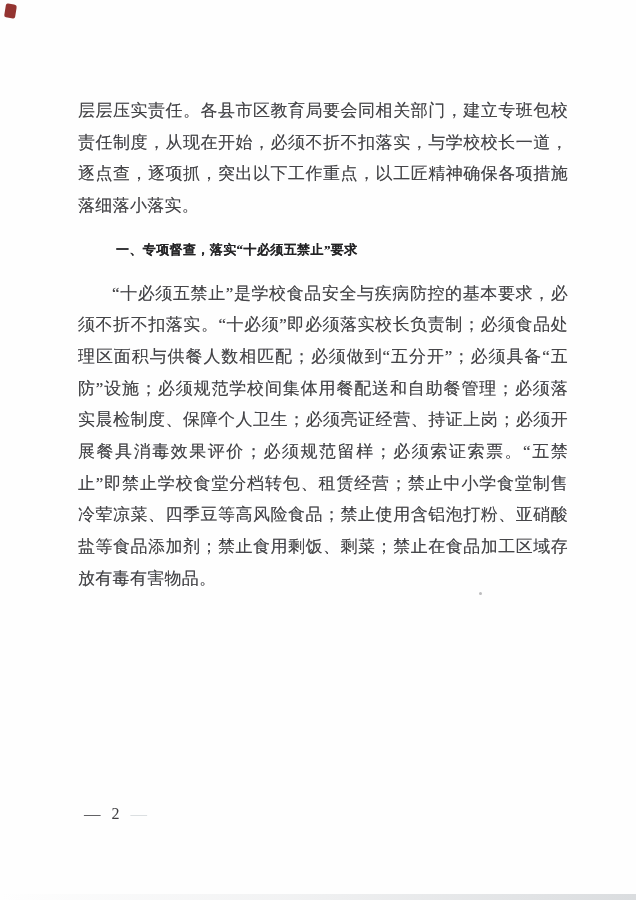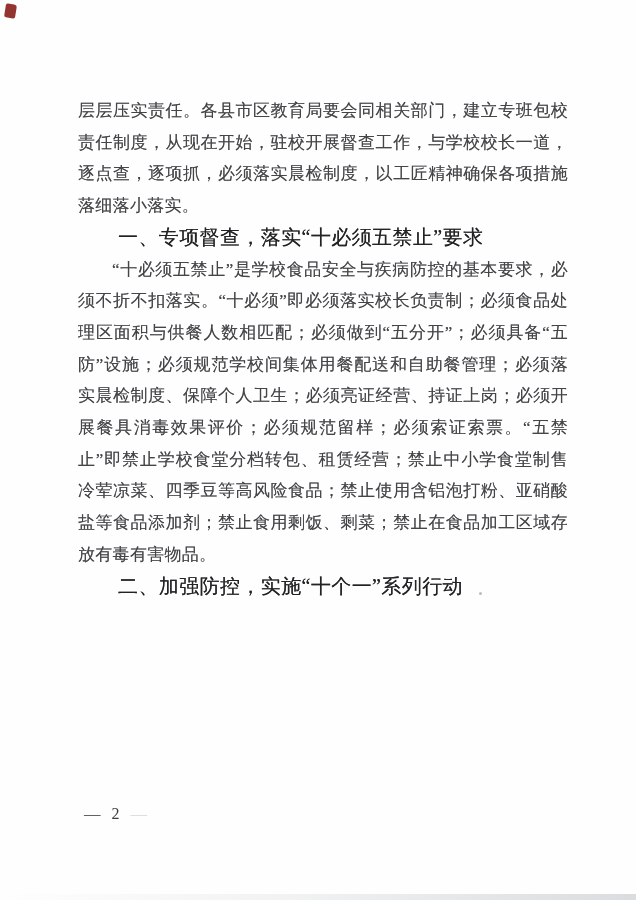--- a/index.html
+++ b/index.html
@@ -40,24 +40,24 @@
     text-shadow: 0 0 0.6px rgba(96, 96, 100, 0.65);
   }
   .doc-body p.paragraph {
     margin: 0;
     text-indent: 2em;
   }
   .doc-body p.paragraph.no-indent {
     text-indent: 0;
   }
   .doc-body h2.heading {
-    margin: 0;
-    font-size: 20px;
+    margin: 12px;
+    font-size: 13px;
     line-height: 31.7px;
-    font-weight: normal;
+    font-weight: bold;
     text-indent: 2em;
     letter-spacing: 0.4px;
     color: var(--heading-ink, #232325);
     text-shadow: 0 0 0.5px rgba(40, 40, 44, 0.8);
   }
   .footer {
     position: absolute;
     left: 84px;
     top: 803px;
     font-size: 16.5px;
@@ -96,24 +96,23 @@
   }
 </style>
 </head>
 <body>
 
 <div class="page">
   <div class="corner-mark"></div>
 
   <div class="doc-body">
 
-  <p class="paragraph no-indent">层层压实责任。各县市区教育局要会同相关部门，建立专班包校责任制度，从现在开始，驻校开展督查工作，与学校校长一道，逐点查，逐项抓，必须落实晨检制度，以工匠精神确保各项措施落细落小落实。</p>
+  <p class="paragraph no-indent">层层压实责任。各县市区教育局要会同相关部门，建立专班包校责任制度，从现在开始，必须不折不扣落实，与学校校长一道，逐点查，逐项抓，突出以下工作重点，以工匠精神确保各项措施落细落小落实。</p>
       <h2 class="heading">一、专项督查，落实“十必须五禁止”要求</h2>
       <p class="paragraph">“十必须五禁止”是学校食品安全与疾病防控的基本要求，必须不折不扣落实。“十必须”即必须落实校长负责制；必须食品处理区面积与供餐人数相匹配；必须做到“五分开”；必须具备“五防”设施；必须规范学校间集体用餐配送和自助餐管理；必须落实晨检制度、保障个人卫生；必须亮证经营、持证上岗；必须开展餐具消毒效果评价；必须规范留样；必须索证索票。“五禁止”即禁止学校食堂分档转包、租赁经营；禁止中小学食堂制售冷荤凉菜、四季豆等高风险食品；禁止使用含铝泡打粉、亚硝酸盐等食品添加剂；禁止食用剩饭、剩菜；禁止在食品加工区域存放有毒有害物品。</p>
-      <h2 class="heading">二、加强防控，实施“十个一”系列行动</h2>
     </div>
 
   <div class="speck"></div>
 
   <div class="footer">
     <span class="dash">—</span><span class="page-num">2</span><span class="dash faint">—</span>
   </div>
 
   <div class="bottom-shadow"></div>
 </div>

